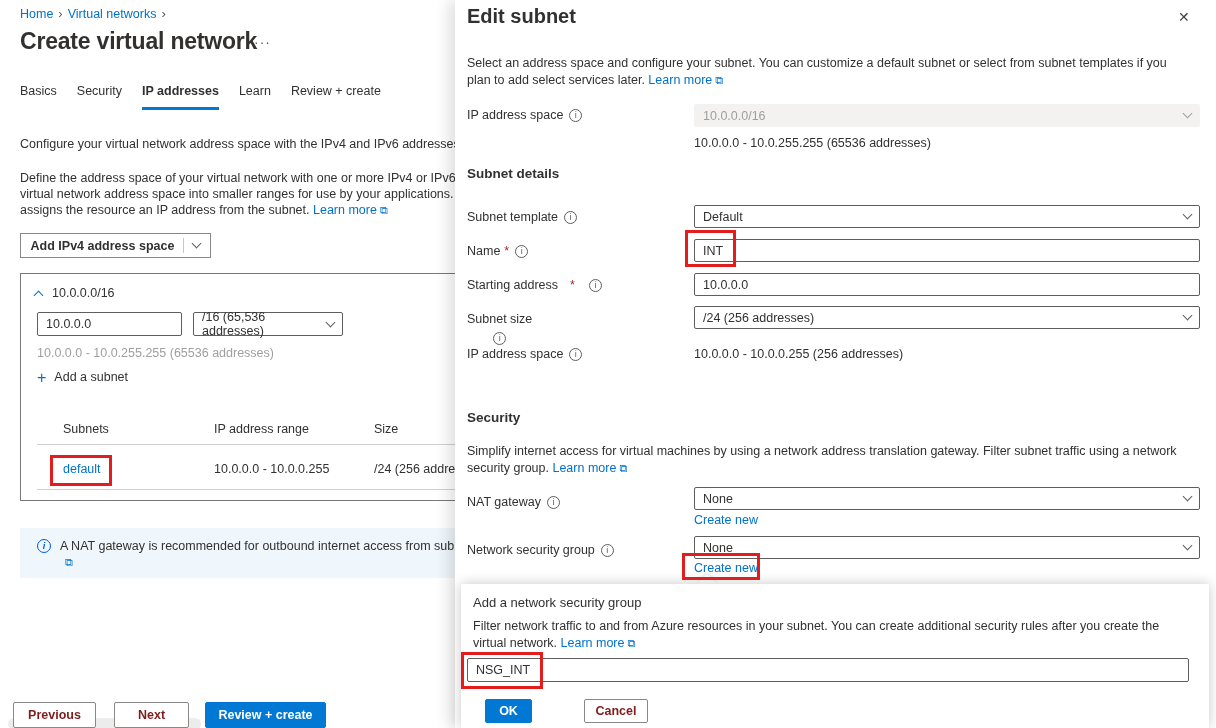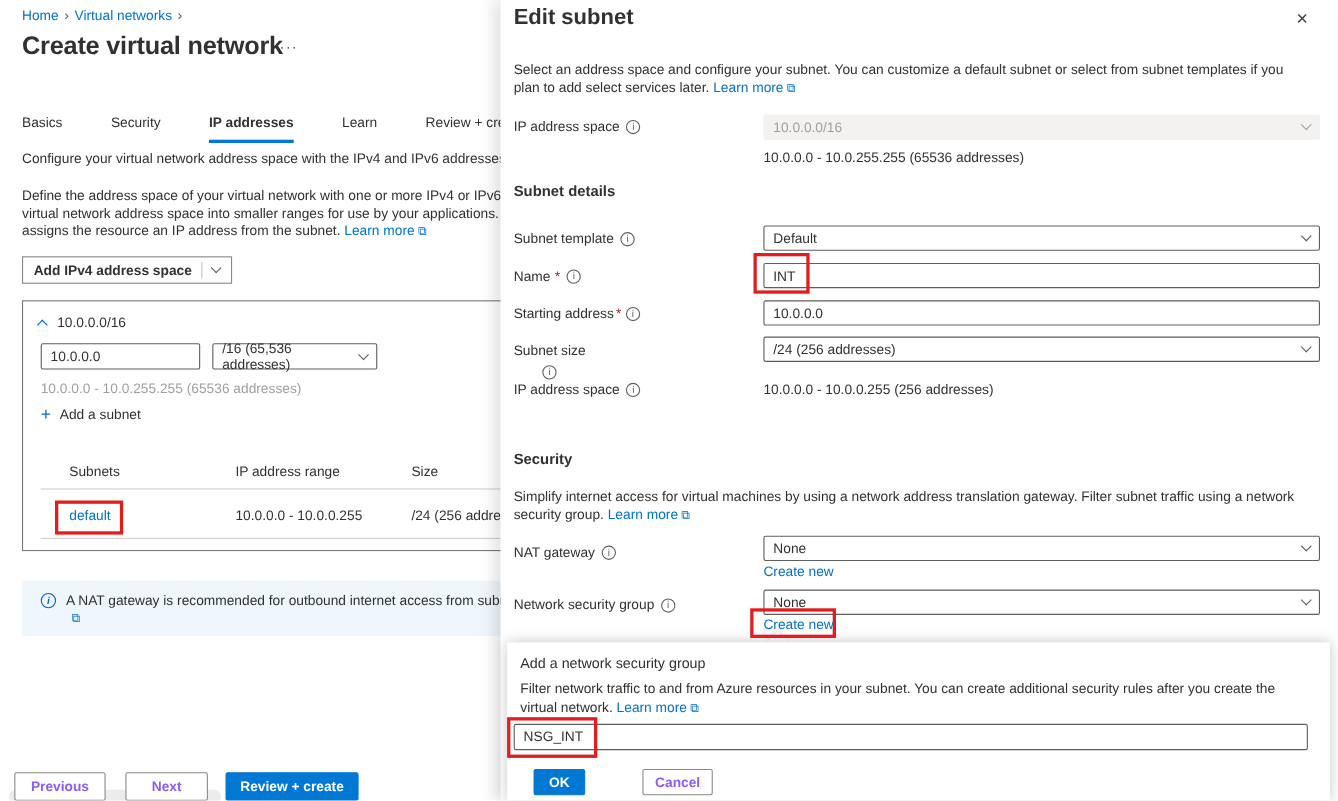--- a/index.html
+++ b/index.html
@@ -25,21 +25,21 @@
     border-radius:50%; font-size:9px; line-height:11px; text-align:center; color:#605e5c; }
 
   .ext { font-size:11px; color:#0072c9; margin-left:3px; }
 
   
   #breadcrumb { left:20px; top:6px; font-size:12.5px; display:flex; align-items:center; }
   #page-title { left:20px; top:28px; font-size:23px; font-weight:600; letter-spacing:-0.2px; }
   #more-dots { left:254px; top:34px; color:#605e5c; font-size:14px; letter-spacing:1px; cursor:pointer; }
 
   
-  #tabs { left:20px; top:104px; display:flex; gap:44px; font-size:12.5px; }
+  #tabs { left:20px; top:84px; display:flex; gap:20px; font-size:12.5px; }
   #tabs .tab { padding-bottom:9px; border-bottom:3px solid transparent; cursor:pointer; }
   #tabs .tab.active { font-weight:700; border-bottom-color:#0078d4; }
 
   
   .paraline { left:20px; font-size:12.5px; white-space:nowrap; }
 
   
   #add-ipv4-btn { left:20px; top:233px; width:191px; height:25px; border:1px solid #8a8886;
     background:#fff; display:flex; align-items:center; justify-content:center; gap:9px;
     font-size:12.5px; font-weight:700; cursor:pointer; }
@@ -59,21 +59,21 @@
   #nat-banner .i-ico { position:absolute; left:17px; top:11px; width:14px; height:14px;
     border:1.3px solid #015cda; border-radius:50%; color:#015cda; font-size:9px; line-height:12px;
     text-align:center; font-style:italic; font-weight:700; }
   #nat-banner .btxt { position:absolute; left:40px; top:11px; font-size:12.5px; white-space:nowrap; }
   #nat-banner .bext { position:absolute; left:42px; top:28px; }
 
   
   #footer-track { left:8px; top:718px; width:193px; height:12px; background:#ececec; border-radius:6px; }
   .btn { position:absolute; height:26px; border:1px solid #8a8886; background:#fff; font-size:12.5px;
     font-weight:600; display:flex; align-items:center; justify-content:center; cursor:pointer;
-    border-radius:2px; color:#8b5cf6; }
+    border-radius:2px; color:#7f1d1d; }
   .btn.primary { background:#0078d4; border-color:#0078d4; color:#fff; font-weight:700; }
 
   
   #panel { left:455px; top:0; width:761px; height:728px; background:#fff;
     box-shadow:-6px 0 14px rgba(0,0,0,0.13); }
   #panel-title { left:467px; top:5px; font-size:20px; font-weight:600; }
   .req { color:#a4262c; margin-left:-2px; }
   .sechead { position:absolute; left:467px; font-size:13.5px; font-weight:700; }
   .disabled-sel { background:#f3f2f1; border:1px solid #f3f2f1; color:#a19f9d; }
 
@@ -198,21 +198,21 @@
       <span class="chev"></span>
     </div>
 
     <div style="position:absolute; left:12px; top:244px; font-size:12.5px; display:flex; align-items:center; gap:6px;">
       <span>Name</span>
       <span class="req">*</span>
       <span class="info">i</span>
     </div>
     <input class="inputbox" style="position: absolute; left: 239px; top: 239px; width: 506px; height: 23px;" value="INT">
 
-    <div style="position:absolute; left:12px; top:278px; font-size:12.5px; display:flex; align-items:center; gap:4px;">
+    <div style="position:absolute; left:12px; top:278px; font-size:12.5px; display:flex; align-items:center; gap:14px;">
       <span>Starting address</span>
       <span class="req">*</span>
       <span class="info">i</span>
     </div>
     <input class="inputbox" style="position: absolute; left: 239px; top: 273px; width: 506px; height: 23px;" value="10.0.0.0">
 
     <div style="position:absolute; left:12px; top:312px; font-size:12.5px; display:flex; align-items:center; gap:6px;flex-direction:column;">
       <span>Subnet size</span>
       <span class="info">i</span>
     </div>

